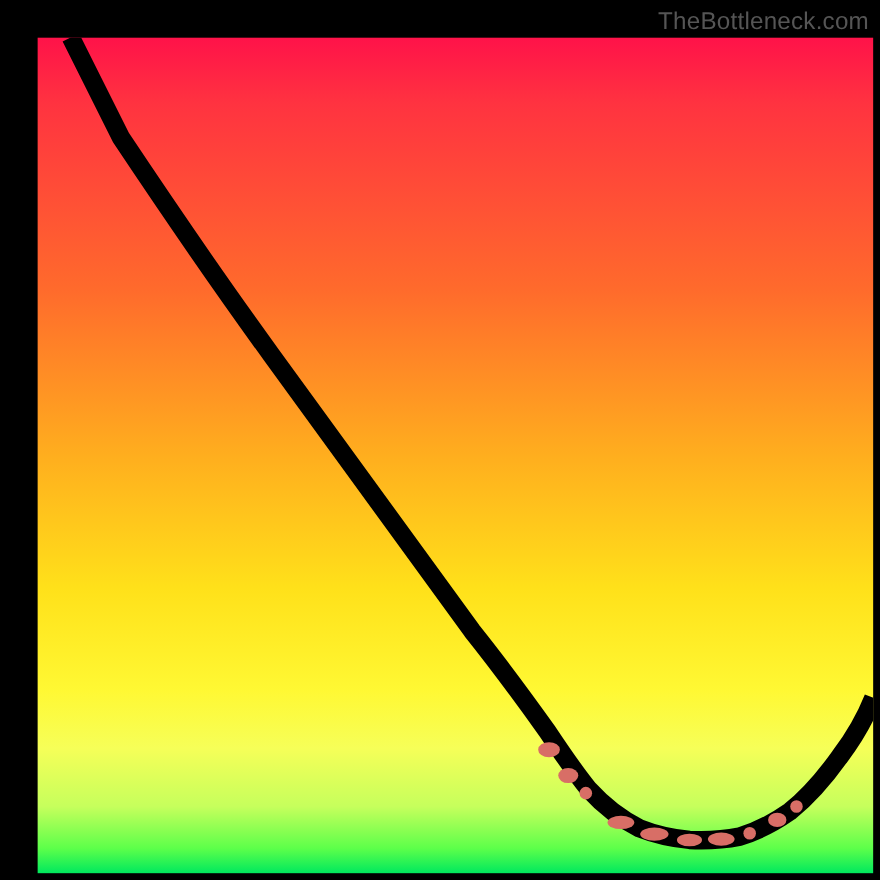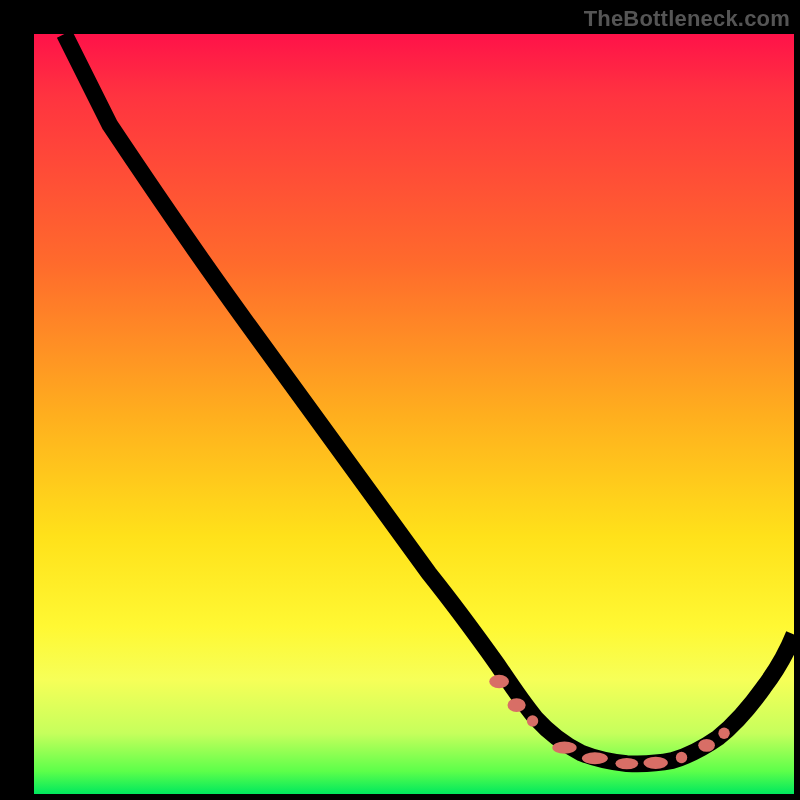--- a/index.html
+++ b/index.html
@@ -16,21 +16,21 @@
     width: 800px;
     height: 800px;
     background: #000;
   }
   .watermark {
     position: absolute;
     top: 6px;
     right: 10px;
     color: #555555;
     font-size: 22px;
-    font-weight: 700;
+    font-weight: 400;
     letter-spacing: 0.2px;
     z-index: 10;
   }
   .plot-area {
     
     position: absolute;
     left: 34px;
     top: 34px;
     width: 760px;   
     height: 760px;

